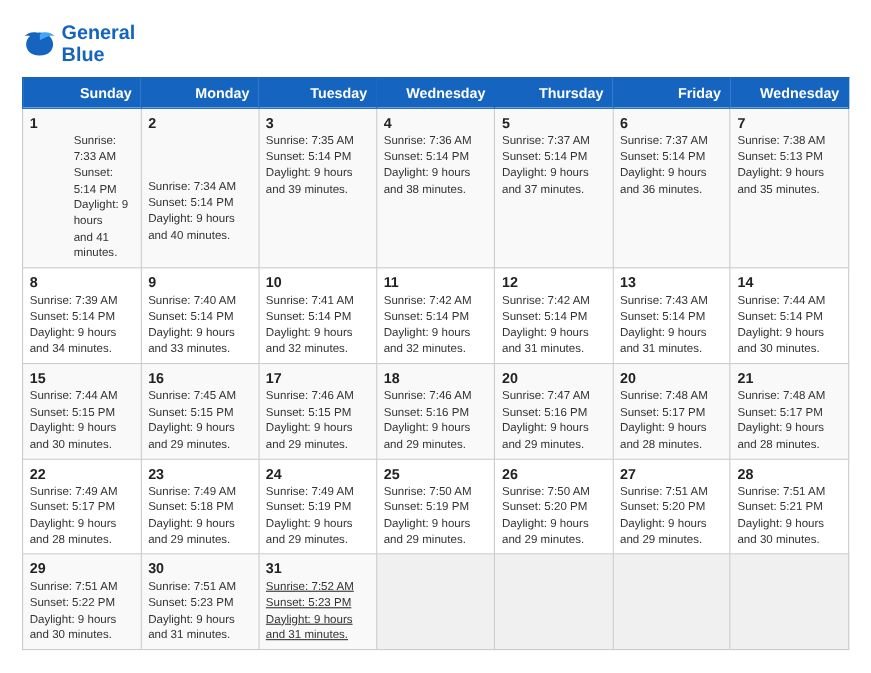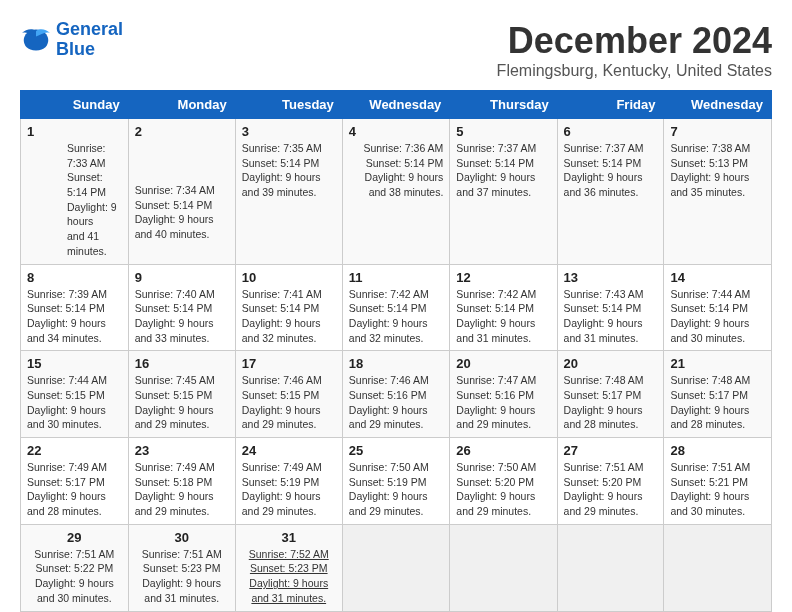--- a/index.html
+++ b/index.html
@@ -97,24 +97,20 @@
   <div class="logo">
     <svg class="logo-bird" viewBox="0 0 36 32">
       <path d="M18 4 C10 4 4 10 4 16 C4 22 8 28 18 28 C28 28 32 22 32 16 C32 10 26 4 18 4Z" fill="#1565c0"></path>
       <path d="M18 6 C22 2 30 4 34 8 C28 6 24 10 18 12 Z" fill="#42a5f5"></path>
       <path d="M18 6 C14 2 6 4 2 8 C8 6 12 10 18 12 Z" fill="#1565c0"></path>
     </svg>
     <div>
       <div class="logo-text"><span>General</span></div>
       <div class="logo-text" style="color:#1565c0;">Blue</div>
     </div>
-  </div>
-  <div class="title-area">
-    <div class="main-title">December 2024</div>
-    <div class="subtitle">Flemingsburg, Kentucky, United States</div>
   </div>
 </div>
 
 <table class="calendar">
   <thead>
     <tr>
       <th>Sunday</th>
       <th>Monday</th>
       <th>Tuesday</th>
       <th>Wednesday</th>
@@ -141,21 +137,21 @@
         </td>
         <td>
           <span class="day-num">3</span>
           <div class="day-info" style="white-space: pre-line;">Sunrise: 7:35 AM
 Sunset: 5:14 PM
 Daylight: 9 hours
 and 39 minutes.</div>
         </td>
         <td>
           <span class="day-num">4</span>
-          <div class="day-info" style="white-space: pre-line; text-align: right;">Sunrise: 7:36 AM
+          <div class="day-info" style="white-space: pre-line;">Sunrise: 7:36 AM
 Sunset: 5:14 PM
 Daylight: 9 hours
 and 38 minutes.</div>
         </td>
         <td>
           <span class="day-num">5</span>
           <div class="day-info" style="white-space: pre-line;">Sunrise: 7:37 AM
 Sunset: 5:14 PM
 Daylight: 9 hours
 and 37 minutes.</div>
@@ -321,21 +317,21 @@
 and 29 minutes.</div>
         </td>
         <td>
           <span class="day-num">28</span>
           <div class="day-info" style="white-space: pre-line;">Sunrise: 7:51 AM
 Sunset: 5:21 PM
 Daylight: 9 hours
 and 30 minutes.</div>
         </td>
       </tr>
-      <tr style="background: rgb(249, 249, 249); text-align: center;">
+      <tr style="background: rgb(249, 249, 249);">
         <td>
           <span class="day-num">29</span>
           <div class="day-info" style="white-space: pre-line;">Sunrise: 7:51 AM
 Sunset: 5:22 PM
 Daylight: 9 hours
 and 30 minutes.</div>
         </td>
         <td>
           <span class="day-num">30</span>
           <div class="day-info" style="white-space: pre-line;">Sunrise: 7:51 AM

